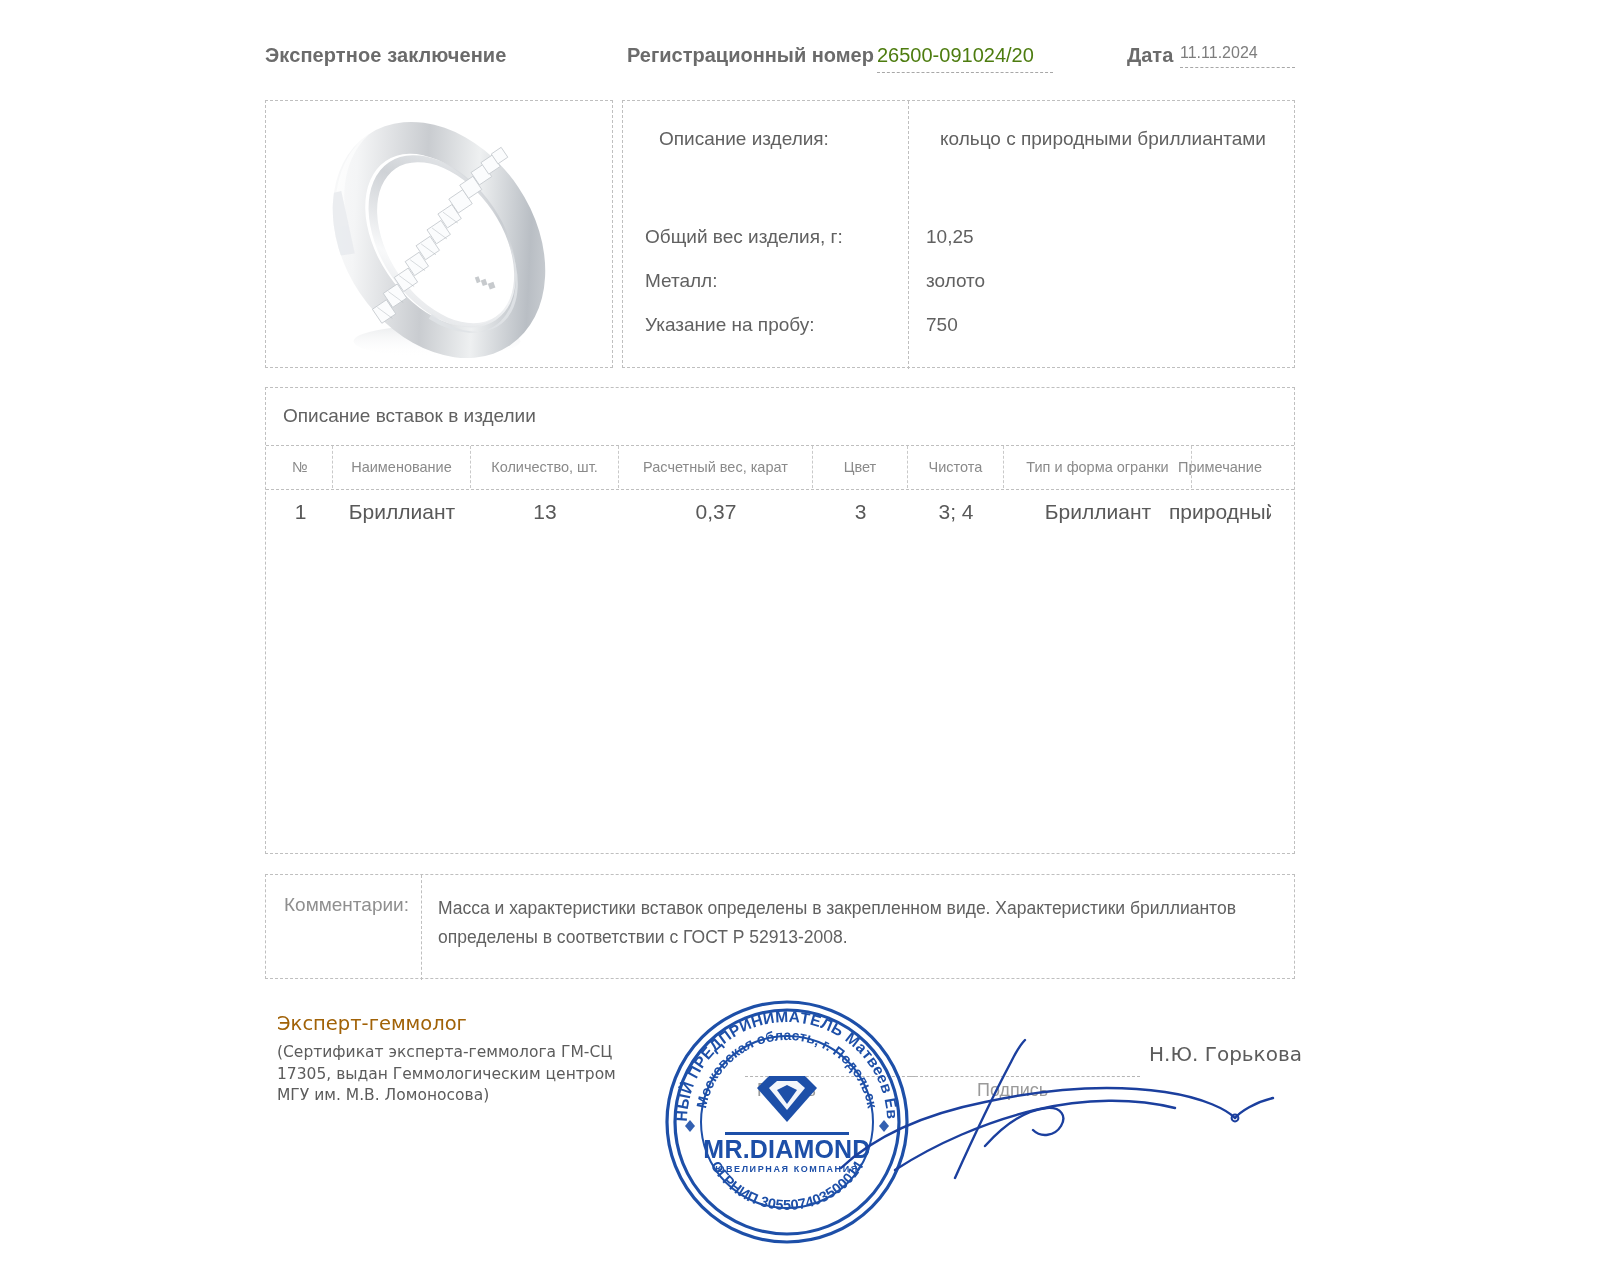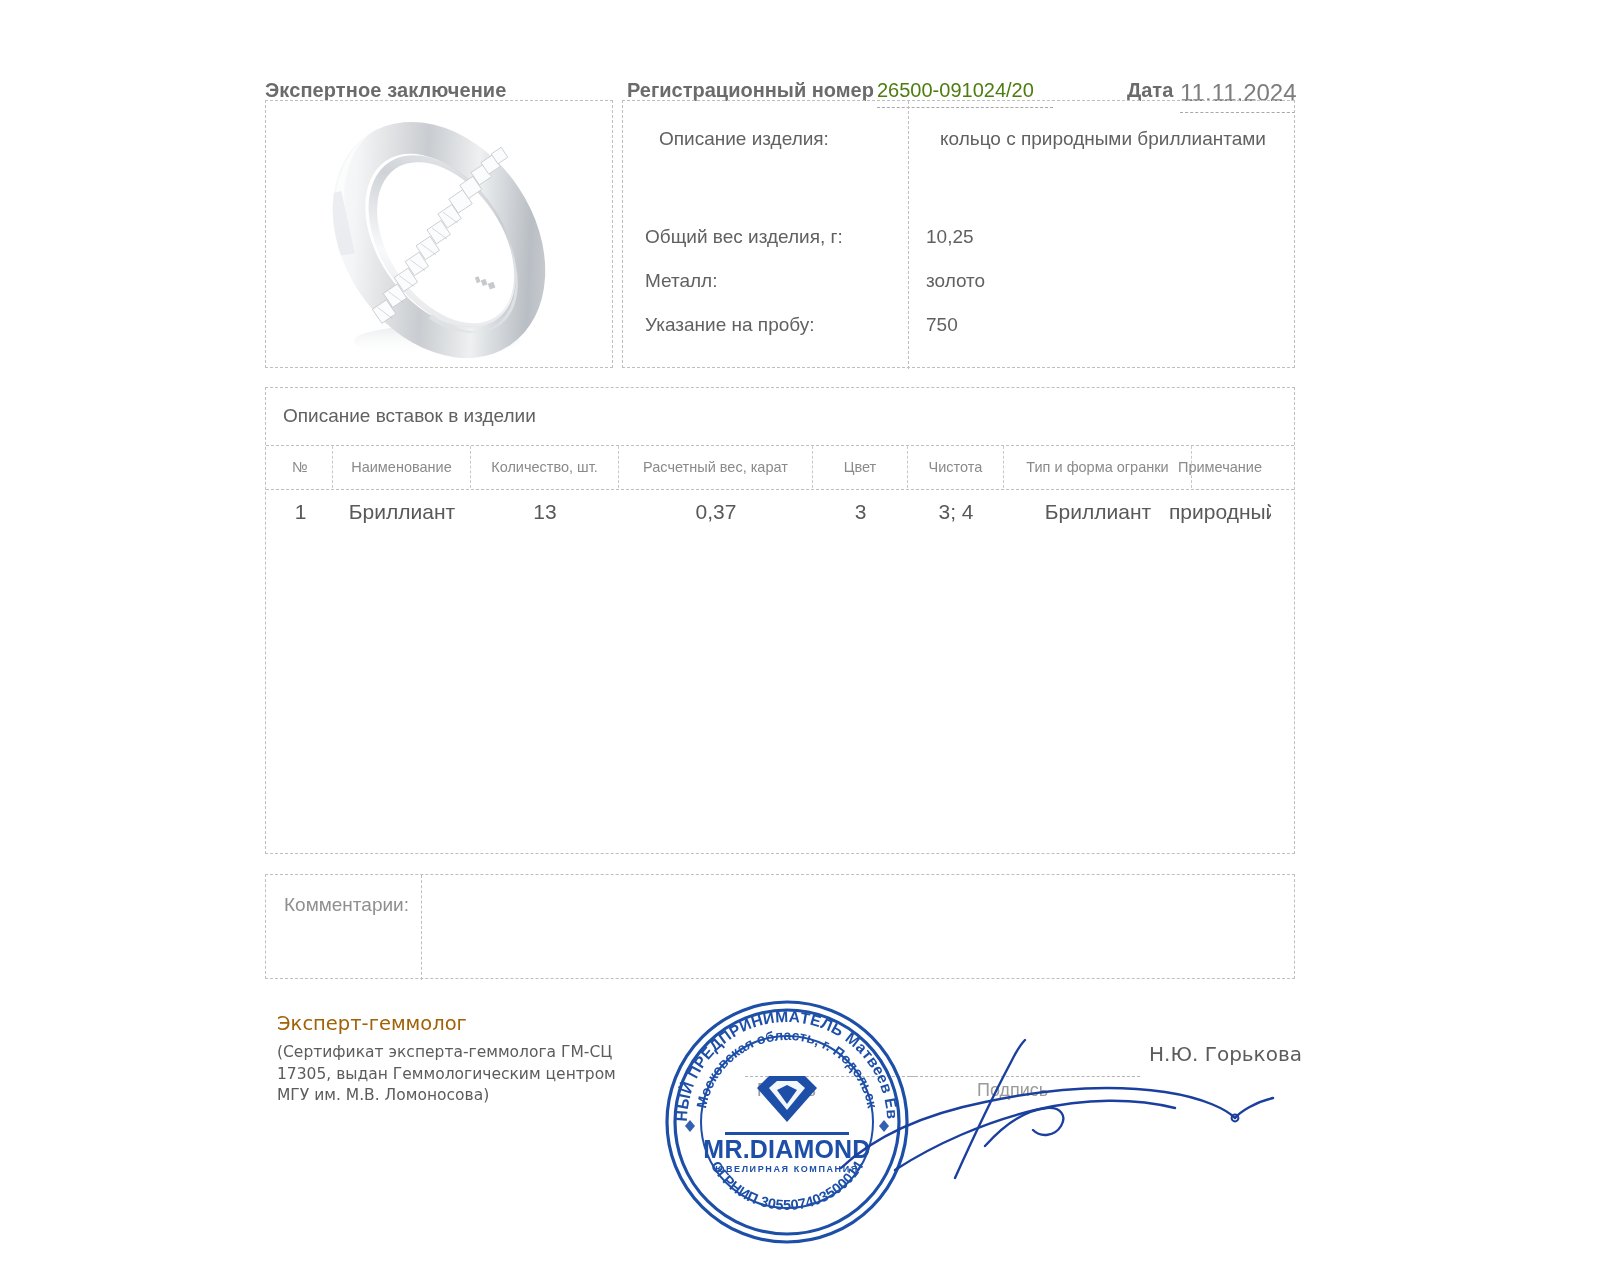--- a/index.html
+++ b/index.html
@@ -22,21 +22,20 @@
     height: 1280px;
   }
 
   
   .header {
     position: absolute;
     left: 265px;
     top: 38px;
     width: 1030px;
     height: 40px;
-    margin-top: 35px;
   }
   .hdr-title {
     position: absolute;
     left: 0; top: 6px;
     font-size: 20px;
     font-weight: bold;
     color: #6b6b6b;
     letter-spacing: 0.1px;
     white-space: nowrap;
   }
@@ -63,21 +62,21 @@
     left: 862px; top: 6px;
     font-size: 20px;
     font-weight: bold;
     color: #6b6b6b;
     white-space: nowrap;
   }
   .hdr-date-value {
     position: absolute;
     left: 915px; top: 6px;
     width: 115px;
-    font-size: 24px;
+    font-size: 16px;
     color: #7d7d7d;
     padding-bottom: 5px;
     border-bottom: 1.6px dashed #a8a8a8;
     white-space: nowrap;
   }
 
   
   .img-box {
     position: absolute;
     left: 265px;
@@ -457,20 +456,21 @@
       <div class="td c4">3</div>
       <div class="td c5">3; 4</div>
       <div class="td c6">Бриллиант</div>
       <div class="td c7">природный</div>
     </div>
   </div>
 
   <div class="comments-box">
     <div class="comments-divider"></div>
     <div class="comments-label">Комментарии:</div>
+    <div class="comments-text">Масса и характеристики вставок определены в закрепленном виде. Характеристики бриллиантов определены в соответствии с ГОСТ Р 52913-2008.</div>
   </div>
 
   <div class="footer">
     <div class="expert-title">Эксперт-геммолог</div>
     <div class="expert-cert">(Сертификат эксперта-геммолога ГМ-СЦ 17305, выдан Геммологическим центром МГУ им. М.В. Ломоносова)</div>
 
     <div class="stamp-line"></div>
     <div class="stamp-label">Печать</div>
 
     <div class="sign-line"></div>

